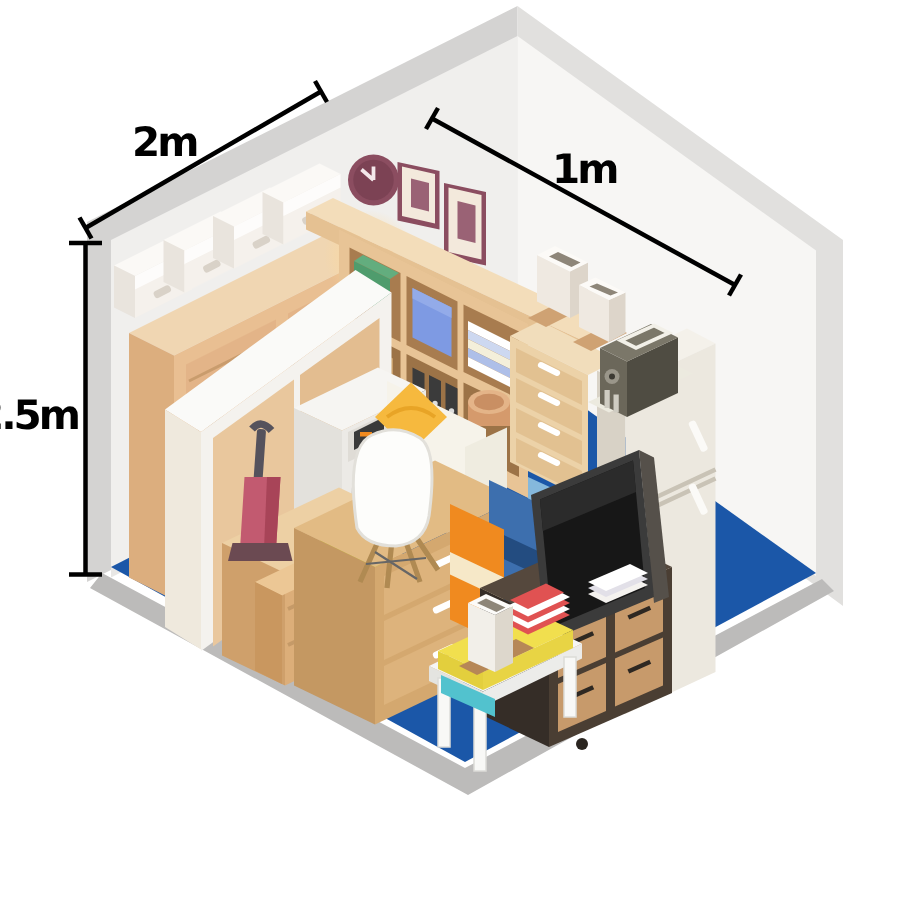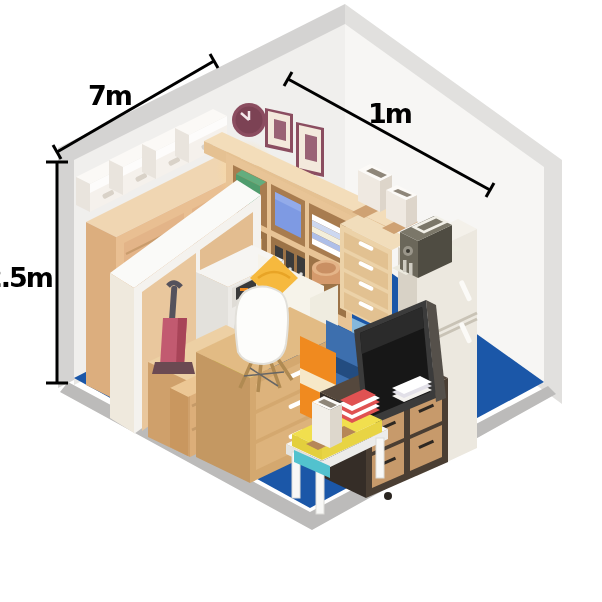--- a/index.html
+++ b/index.html
@@ -364,17 +364,17 @@
       <line class="dim" x1="494" y1="183" x2="486" y2="197"></line>
     </g>
     <g>
       <line class="dim" x1="57" y1="162" x2="57" y2="383"></line>
       <line class="dim" x1="46" y1="162" x2="68" y2="162"></line>
       <line class="dim" x1="46" y1="383" x2="68" y2="383"></line>
     </g>
   </g>
 </svg>
 
-<div id="label-width" class="dim-label">7m</div>
+<div id="label-width" class="dim-label">2m</div>
 <div id="label-depth" class="dim-label">1m</div>
 <div id="label-height" class="dim-label">2.5m</div>
 
 </div>
 
 </body></html>

